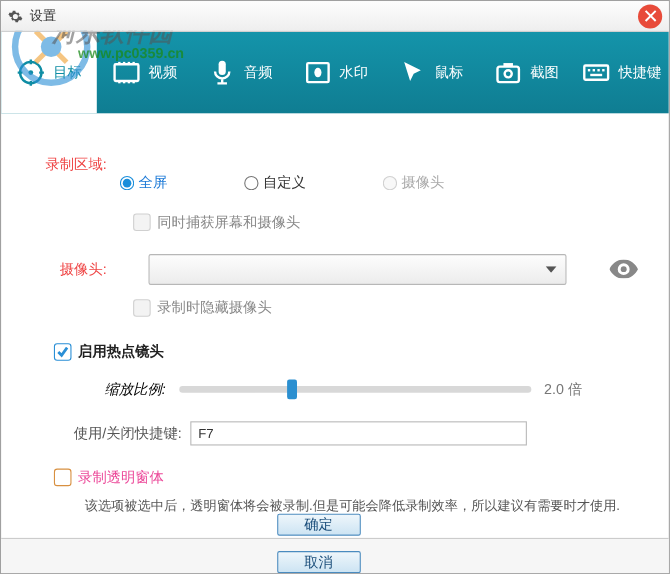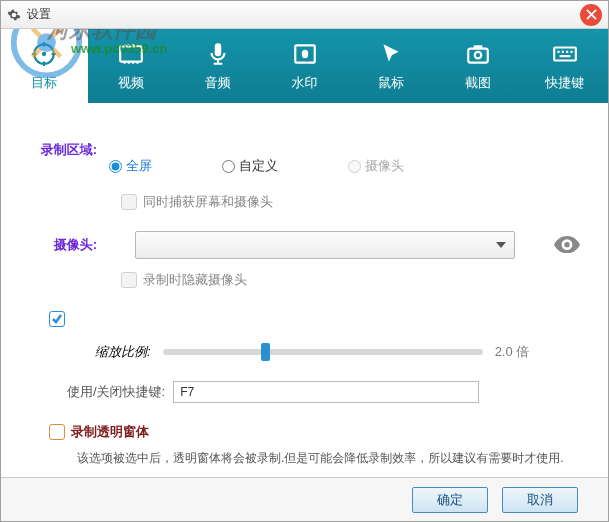--- a/index.html
+++ b/index.html
@@ -9,29 +9,29 @@
 .watermark-text1 { position: absolute; top: 14px; left: 46px; font-size: 22px; font-weight: bold; color: #555; opacity: 0.55; z-index: 1; font-style: italic; }
 .watermark-text2 { position: absolute; top: 40px; left: 70px; font-size: 13px; font-weight: bold; color: #1a8a1a; opacity: 0.75; z-index: 1; }
 
 .titlebar { height: 28px; background: linear-gradient(#fdfdfd,#eeeeee); display: flex; align-items: center; padding: 0 6px; border-bottom: 1px solid #ccc; position: relative; z-index: 2; }
 .titlebar .gear { width: 14px; height: 14px; display: inline-block; }
 .titlebar .title { font-size: 12px; color: #333; margin-left: 6px; }
 .titlebar .close { margin-left: auto; width: 22px; height: 22px; background: #e84b3a; border-radius: 50%; display: flex; align-items: center; justify-content: center; cursor: pointer; }
 .titlebar .close svg { width: 11px; height: 11px; fill: #fff; }
 
 .tabbar { height: 74px; background: linear-gradient(#1494aa,#0f7d92); display: flex; position: relative; z-index: 0; }
-.tab { flex: 1; display: flex; flex-direction: column; align-items: center; justify-content: center; gap: 6px; color: #fff; font-size: 13px; cursor: pointer; }
+.tab { flex: 1; display: flex; align-items: center; justify-content: center; gap: 6px; color: #fff; font-size: 13px; cursor: pointer; }
 .tab.active { background: #fff; color: #0f8da4; }
 .tab .icon { width: 28px; height: 28px; display: flex; align-items: center; justify-content: center; }
 .tab svg { width: 26px; height: 26px; fill: #fff; }
 .tab.active svg { fill: #0f8da4; }
 
 .content { padding: 22px 28px 10px 28px; font-size: 13px; color: #333; }
 .row { display: flex; align-items: center; margin-bottom: 18px; }
-.label { width: 80px; text-align: right; padding-right: 12px; font-weight: bold; color: #6d28d9; }
+.label { width: 80px; text-align: right; padding-right: 12px; font-weight: normal; color: #ef4444; }
 .radios { display: flex; gap: 70px; margin-top: 32px; }
 .radio { display: flex; align-items: center; gap: 4px; }
 .radio input { width: 13px; height: 13px; accent-color: #1a8edb; }
 .radio-label.dimmed { color: #aaa; }
 .radio-label.selected { color: #1a78d6; }
 
 .checkrow { display: flex; align-items: center; margin-left: 92px; margin-bottom: 20px; gap: 6px; }
 .checkbox { width: 16px; height: 16px; border: 1px solid #bbb; border-radius: 3px; display: inline-flex; align-items: center; justify-content: center; background: #fff; }
 .checkbox.disabled { background: #f3f3f3; border-color: #d0d0d0; }
 .checkbox.checked { border-color: #2a8fd6; }
@@ -52,24 +52,24 @@
 .slider .thumb { position: absolute; left: 98px; top: -6px; width: 9px; height: 18px; background: #2b8fd0; border-radius: 2px; }
 .slider-value { color: #777; font-size: 13px; }
 
 .hotkey-row { display: flex; align-items: center; margin-left: 38px; margin-bottom: 20px; gap: 8px; }
 .hotkey-label { color: #555; }
 .hotkey-input { width: 306px; height: 22px; border: 1px solid #b8b8b8; padding: 0 6px; font-size: 12px; color: #333; background: #fff; }
 
 .trans-section { margin-left: 20px; }
 .trans-check { display: flex; align-items: center; gap: 6px; margin-bottom: 8px; }
 .trans-check .checkbox { border-color: #e08a3a; }
-.trans-check-label { font-weight: bold; color: #7f1d1d; }
+.trans-check-label { font-weight: normal; color: #ec4899; }
 .trans-desc { margin-left: 28px; color: #555; font-size: 12px; line-height: 1.5; }
 
-.footer { position: absolute; bottom: 0; left: 0; right: 0; height: 44px; border-top: 1px solid #ccc; display: flex; align-items: center; justify-content: flex-end; padding-right: 30px; gap: 14px; background: #f6f6f6; }
+.footer { position: absolute; bottom: 0; left: 0; right: 0; height: 32px; border-top: 1px solid #ccc; display: flex; align-items: center; justify-content: flex-end; padding-right: 30px; gap: 14px; background: #f6f6f6; flex-direction: column; }
 .btn { width: 76px; height: 26px; border: 1px solid #4a8bbf; background: linear-gradient(#eef6fb,#cde4f3); color: #1a4d7a; font-size: 13px; cursor: pointer; border-radius: 2px; }
 </style>
 </head>
 <body>
 
 <svg class="watermark-logo" viewBox="0 0 64 64">
   <circle cx="32" cy="32" r="28" fill="none" stroke="#2a8fd6" stroke-width="5"></circle>
   <path d="M20 20 L44 44 M44 20 L20 44" stroke="#f0a030" stroke-width="4"></path>
   <circle cx="32" cy="32" r="8" fill="#2a8fd6"></circle>
 </svg>
@@ -212,20 +212,21 @@
     <span class="checkbox disabled"></span>
     <span class="check-label">录制时隐藏摄像头</span>
   </div>
 
   <div class="section-check">
     <span class="checkbox checked">
       <svg viewBox="0 0 12 12">
           <path d="M2 6l3 3 5-7"></path>
         </svg>
     </span>
+    <span class="check-label2">启用热点镜头</span>
   </div>
 
   <div class="slider-row">
     <span class="slider-label">缩放比例:</span>
     <div class="slider">
       <div class="thumb"></div>
     </div>
     <span class="slider-value">2.0 倍</span>
   </div>
 

